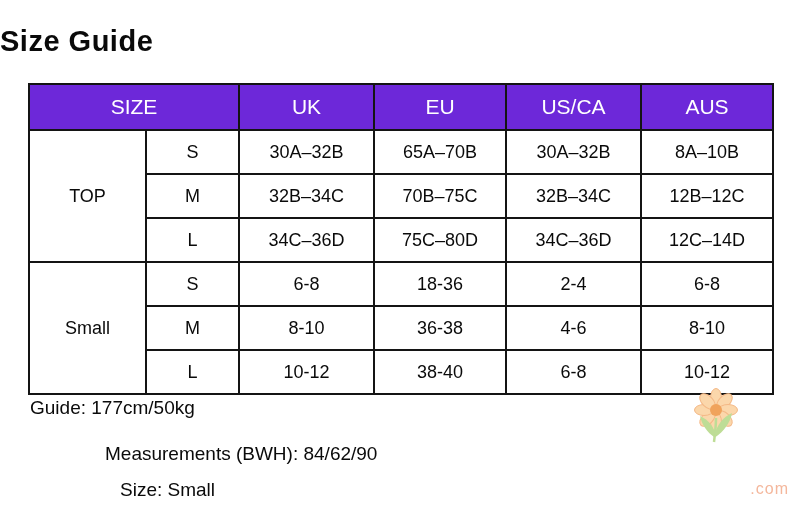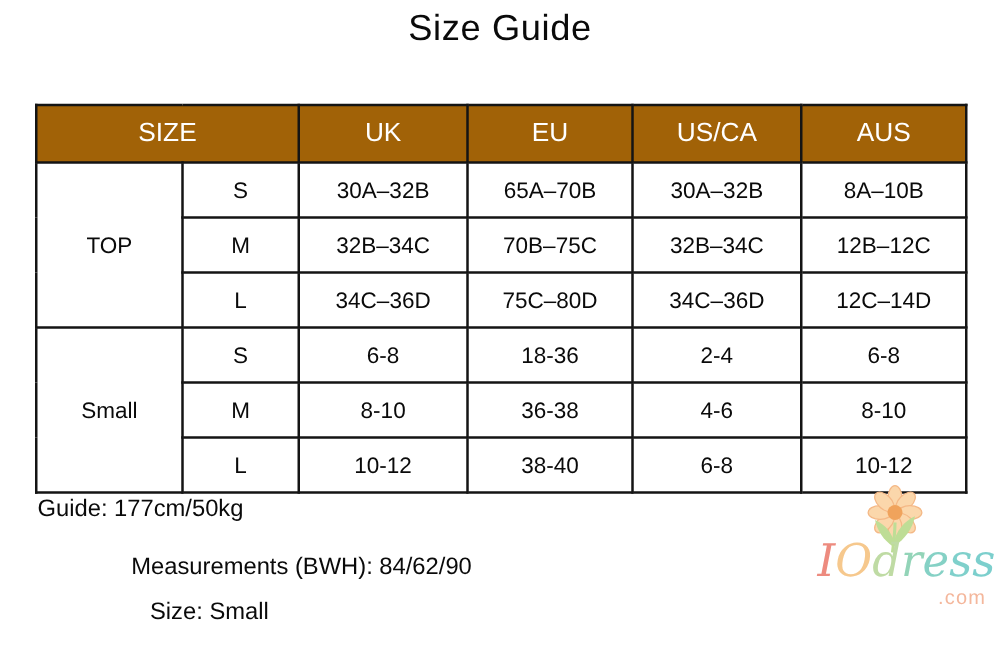--- a/index.html
+++ b/index.html
@@ -1,49 +1,49 @@
 <!DOCTYPE html>
 <html><head>
 <meta charset="utf-8">
 <style>
   html,body { margin:0; padding:0; }
   body {
     width:800px; height:529px; position:relative; overflow:hidden;
     background:#ffffff; font-family:"Liberation Sans", sans-serif; color:#0a0a0a;
   }
   .title {
-    position:absolute; top:7px; left:0; width:100%;
-    text-align:center; font-size:29px; font-weight:normal; letter-spacing:0.5px;
+    position:absolute; top:25px; left:0; width:100%;
+    font-size:29px; font-weight:bold; letter-spacing:0.5px;
   }
   table.size-table {
     position:absolute; left:28px; top:83px; width:744px;
     border-collapse:collapse; table-layout:fixed;
   }
   .size-table th {
-    background:#a16207; color:#ffffff; font-weight:normal;
+    background:#6d28d9; color:#ffffff; font-weight:normal;
     font-size:21px; height:42px; border:2px solid #141414;
   }
   .size-table td {
     border:2px solid #141414; text-align:center;
     font-size:18px; height:40px; color:#0a0a0a; background:#ffffff;
   }
   .notes { position:absolute; left:0; top:0; }
   .note { position:absolute; font-size:19px; white-space:nowrap; }
   .note-model   { left:30px;  top:397px; }
   .note-measure { left:105px; top:443px;text-align:right; }
   .note-size    { left:120px; top:479px; }
   .logo { position:absolute; left:652px; top:386px; width:145px; height:104px; }
   .logo-flower { position:absolute; left:36px; top:0; }
   .logo-text {
     position:absolute; left:2px; top:46px;
     font-family:"DejaVu Serif", serif; font-style:italic;
     font-size:36px; line-height:1; white-space:nowrap;
   }
   .logo-domain {
-    position:absolute; right:8px; top:84px;
+    position:absolute; right:8px; top:94px;
     font-size:16px; letter-spacing:1px; font-family:"Liberation Sans", sans-serif;
   }
 </style>
 </head>
 <body>
 
 <div class="title">Size Guide</div>
 
 <table class="size-table">
   <colgroup>
@@ -125,17 +125,14 @@
       <ellipse cx="28" cy="12" rx="5.5" ry="9.5" transform="rotate(180 28 24)" stroke-width="1" fill="#fbd7ab" stroke="#f4b886"></ellipse>
       <ellipse cx="28" cy="12" rx="5.5" ry="9.5" transform="rotate(225 28 24)" stroke-width="1" fill="#fbd7ab" stroke="#f4b886"></ellipse>
       <ellipse cx="28" cy="12" rx="5.5" ry="9.5" transform="rotate(270 28 24)" stroke-width="1" fill="#fbd7ab" stroke="#f4b886"></ellipse>
       <ellipse cx="28" cy="12" rx="5.5" ry="9.5" transform="rotate(315 28 24)" stroke-width="1" fill="#fbd7ab" stroke="#f4b886"></ellipse>
     </g>
     <circle cx="28" cy="24" r="6" fill="#f0a35c"></circle>
     <path d="M28 32 C28 40 27 48 26 56" fill="none" stroke-width="2.5" stroke="#bedd96"></path>
     <path d="M26 51 C19 46 14 39 12 30 C21 34 26 41 27.5 49 Z" fill="#bedd96"></path>
     <path d="M26.5 49 C29 39 35 31 44 27 C42 37 36 45 27.5 51 Z" fill="#bedd96"></path>
   </svg>
-  <div class="logo-text">
-    <span style="color: rgb(237, 139, 127);">I</span><span style="color: rgb(246, 200, 141);">O</span><span style="color: rgb(191, 219, 164);">d</span><span style="color: rgb(147, 212, 184);">r</span><span style="color: rgb(133, 209, 197);">e</span><span style="color: rgb(127, 208, 203);">s</span><span style="color: rgb(124, 207, 205);">s</span>
-  </div>
   <div class="logo-domain" style="color: rgb(244, 183, 156);">.com</div>
 </div>
 
 </body></html>

